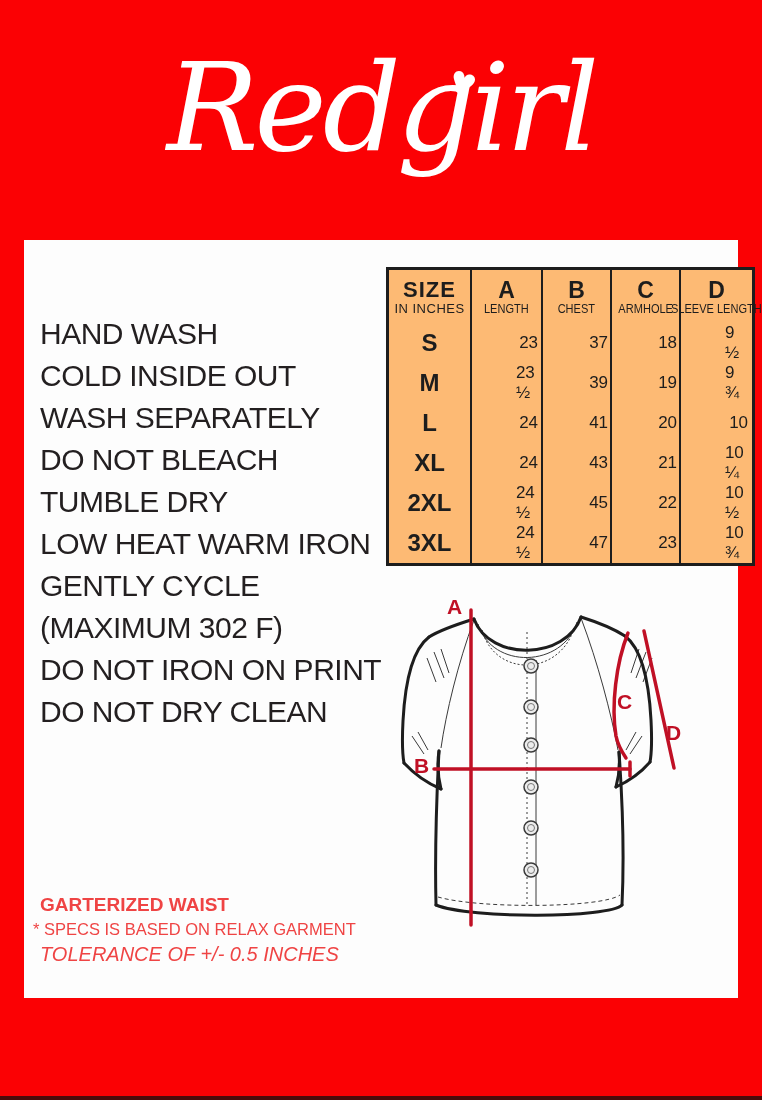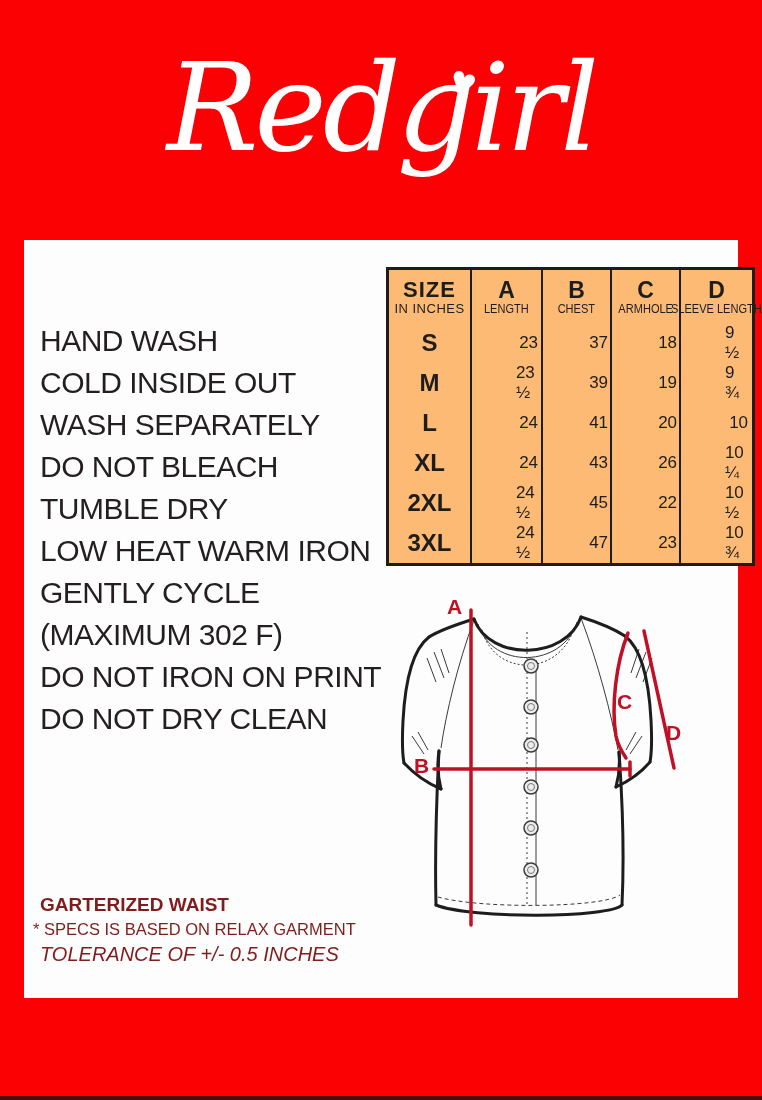--- a/index.html
+++ b/index.html
@@ -33,21 +33,21 @@
 
   
   .panel {
     position:absolute; left:24px; top:240px;
     width:714px; height:758px;
     background:#FDFDFD;
   }
 
   
   .care-list {
-    position:absolute; left:16px; top:80px;
+    position:absolute; left:16px; top:73px;
     width:340px;
     color:#231F20;
     font-size:30px;
     line-height:42px;
     white-space:nowrap;
     letter-spacing:-0.5px;
   }
 
   
   .size-table {
@@ -92,21 +92,21 @@
     line-height:1;
   }
   .lbl-a { left:57px;  top:8px;   }
   .lbl-b { left:24px;  top:167px; }
   .lbl-c { left:227px; top:103px; }
   .lbl-d { left:276px; top:134px; }
 
   
   .footnotes {
     position:absolute; left:16px; top:652px;
-    color:#7f1d1d;
+    color:#ef4444;
     white-space:nowrap;
   }
   .fn-bold   { font-size:19px; font-weight:bold; line-height:26px; }
   .fn-plain  { font-size:16.5px; line-height:23px; margin-left:-7px; }
   .fn-italic { font-size:20px; font-style:italic; line-height:27px; }
 
   .bottom-strip {
     position:absolute; left:0; bottom:0; width:762px; height:4px;
     background:#4D0B0B;
   }
@@ -175,21 +175,21 @@
     </div>
 
     <div class="st-col st-col-c">
       <div class="st-head">
         <div class="letter">C</div>
         <div class="sub">ARMHOLE</div>
       </div>
       <div class="st-cell value">18</div>
       <div class="st-cell value">19</div>
       <div class="st-cell value">20</div>
-      <div class="st-cell value">26</div>
+      <div class="st-cell value">21</div>
       <div class="st-cell value">22</div>
       <div class="st-cell value">23</div>
     </div>
 
     <div class="st-col st-col-d">
       <div class="st-head">
         <div class="letter">D</div>
         <div class="sub">SLEEVE LENGTH</div>
       </div>
       <div class="st-cell value">9 ½</div>

